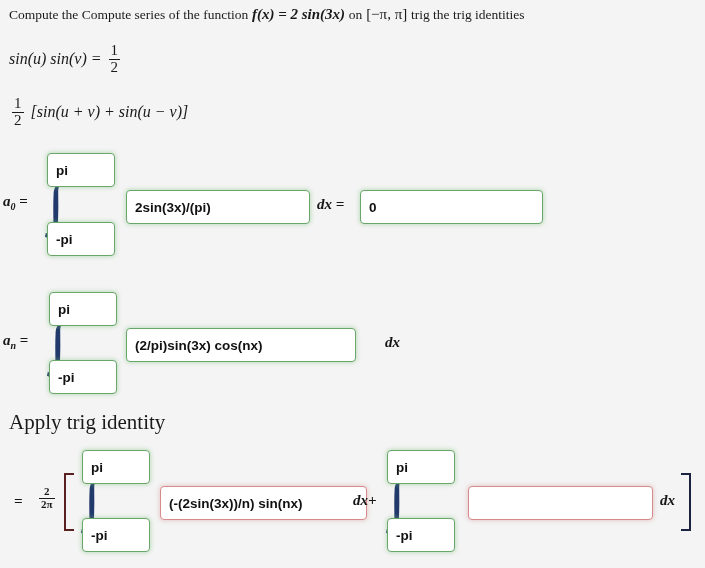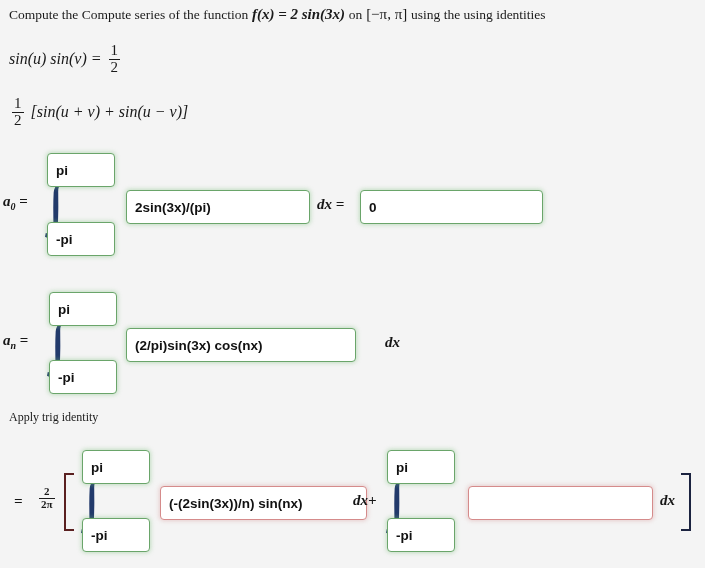--- a/index.html
+++ b/index.html
@@ -108,21 +108,21 @@
     white-space: nowrap;
   }
   .mlabel .up { font-style: normal; }
 
   
   #apply-heading {
     position: absolute;
     left: 9px;
     top: 410px;
     font-family: "Liberation Serif", serif;
-    font-size: 12px;
+    font-size: 21px;
     color: #1a1a1a;
   }
 
   
   .bracket {
     position: absolute;
     width: 13px;
     color: #5a2020;
   }
   .bracket i {
@@ -141,21 +141,21 @@
   .bracket.dark { color: #1b2340; }
 </style>
 </head>
 <body>
 
 <div id="prompt-line">
   <span class="mathrm">Compute the Compute series of the function</span>
   <span class="math mathit">f(x) = 2 sin(3x)</span>
   <span class="mathrm">on</span>
   <span class="math mathrm">[−π, π]</span>
-  <span class="mathrm">using the using identities</span>
+  <span class="mathrm">trig the trig identities</span>
 </div>
 
 <div class="identity" id="identity-1">
   <span class="lhs">sin(u) sin(v) =</span>
   <span class="frac">
     <span class="num">1</span>
     <span class="den">2</span>
   </span>
 </div>
 

